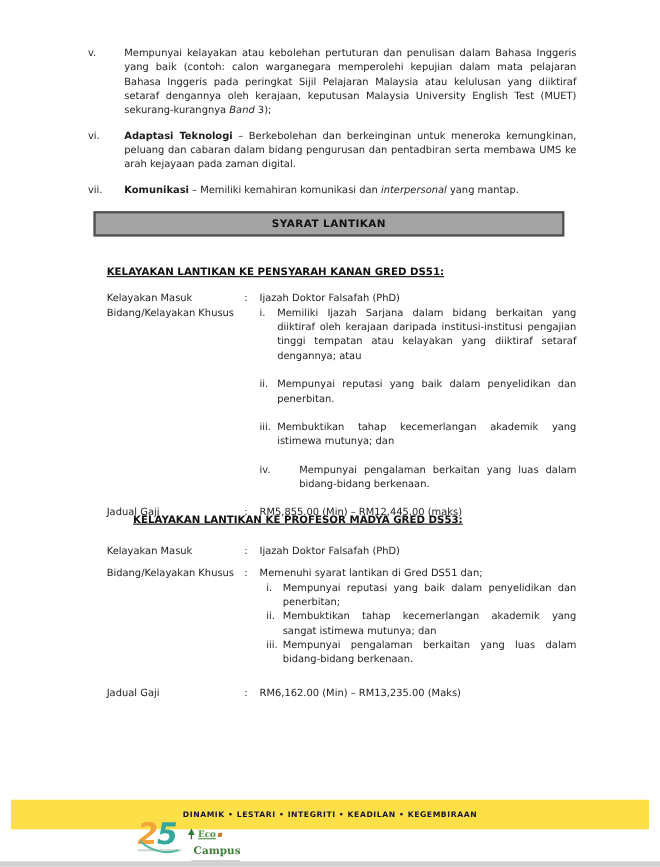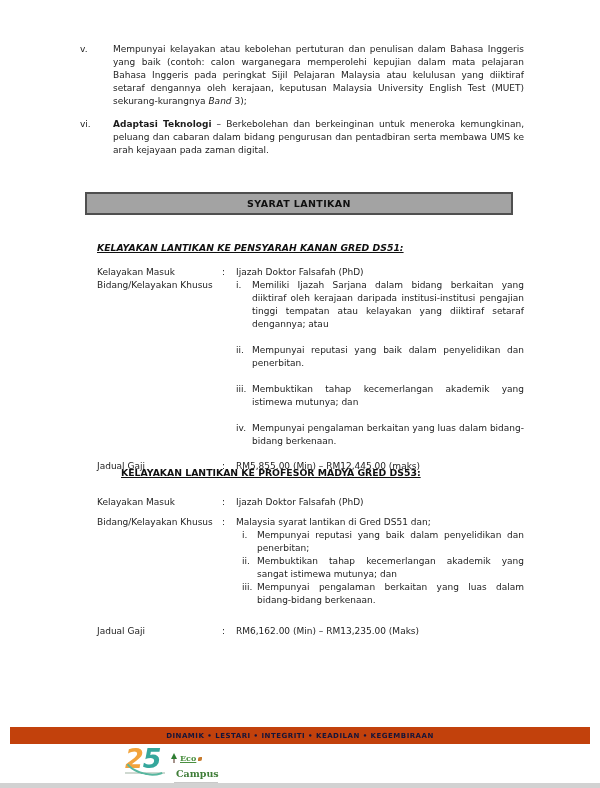--- a/index.html
+++ b/index.html
@@ -25,44 +25,44 @@
     background:#a3a3a3;border:2px solid #4f4f4f;
     display:flex;align-items:center;justify-content:center;
     font-weight:bold;font-size:9.5px;letter-spacing:.4px;color:#101010;
   }
 
   
   .sec-heading{
     position:absolute;left:97px;font-size:9.3px;font-weight:bold;
     text-decoration:underline;color:#101010;white-space:nowrap;
   }
-  #h1{top:242px;font-style:italic;}
+  #h1{top:242px;}
   #h2{top:467px;padding-left:24px;}
 
   
   .kv{position:absolute;left:97px;width:427px;font-size:9px;line-height:13px;}
   #kv1{top:266px;}
   #kv2{top:496px;}
   .row{display:grid;grid-template-columns:125px 14px 288px;}
   .lbl,.col,.val{white-space:normal;}
   .val p{margin:0;text-align:justify;}
   .li{display:flex;margin-bottom:13px;}
   .li .n{flex:none;}
   .li p{margin:0;flex:1;text-align:justify;}
   #kv1 .li .n{width:16px;}
-  #kv1 .li:last-child{margin-bottom:0;}
+  #kv1 .li:last-child{margin-bottom:0;gap:20px;}
   #kv1 .gaji{margin-top:12px;}
   #kv2 .row.bidang{margin-top:7px;}
   #kv2 .li{margin-bottom:0;padding-left:6px;}
   #kv2 .li .n{width:15px;}
   #kv2 .gaji{margin-top:18px;}
 
   
   #motto-bar{
-    position:absolute;top:727px;left:10px;right:10px;height:17px;background:#c2410c;
+    position:absolute;top:727px;left:10px;right:10px;height:27px;background:#fde047;
     display:flex;align-items:center;justify-content:center;
     font-size:7px;font-weight:bold;color:#14143a;letter-spacing:.5px;
   }
   #logo25{position:absolute;left:125px;top:748px;width:44px;height:32px;}
   #logo25 .digits{font-style:italic;font-weight:bold;font-size:27px;line-height:22px;letter-spacing:-1px;}
   #logo25 .d2{color:#f2a33c;}
   #logo25 .d5{color:#35a79c;}
   #logo25 .swoosh{
     position:absolute;left:-2px;top:-3px;width:44px;height:26px;
     border:2px solid transparent;border-bottom-color:#58b7a0;border-radius:50%;
@@ -100,20 +100,24 @@
 
   <div id="intro">
     <div class="intro-item">
       <span class="numeral">v.</span>
       <p class="itext"><b></b><span>Mempunyai kelayakan atau kebolehan pertuturan dan penulisan dalam Bahasa Inggeris yang baik (contoh: calon warganegara memperolehi kepujian dalam mata pelajaran Bahasa Inggeris pada peringkat Sijil Pelajaran Malaysia atau kelulusan yang diiktiraf setaraf dengannya oleh kerajaan, keputusan Malaysia University English Test (MUET) sekurang-kurangnya </span><i>Band</i><span> 3);</span></p>
     </div>
     <div class="intro-item">
       <span class="numeral">vi.</span>
       <p class="itext"><b>Adaptasi Teknologi</b><span> – Berkebolehan dan berkeinginan untuk meneroka kemungkinan, peluang dan cabaran dalam bidang pengurusan dan pentadbiran serta membawa UMS ke arah kejayaan pada zaman digital.</span><i></i><span></span></p>
     </div>
+    <div class="intro-item">
+      <span class="numeral">vii.</span>
+      <p class="itext"><b>Komunikasi</b><span> – Memiliki kemahiran komunikasi dan </span><i>interpersonal</i><span> yang mantap.</span></p>
+    </div>
   </div>
 
   <div id="banner-box">
     <span>SYARAT LANTIKAN</span>
   </div>
 
   <div class="sec-heading" id="h1">KELAYAKAN LANTIKAN KE PENSYARAH KANAN GRED DS51:</div>
 
   <div class="kv" id="kv1">
     <div class="row">
@@ -155,21 +159,21 @@
   <div class="kv" id="kv2">
     <div class="row">
       <span class="lbl">Kelayakan Masuk</span>
       <span class="col">:</span>
       <span class="val">Ijazah Doktor Falsafah (PhD)</span>
     </div>
     <div class="row bidang">
       <span class="lbl">Bidang/Kelayakan Khusus</span>
       <span class="col">:</span>
       <div class="val">
-        <p>Malaysia syarat lantikan di Gred DS51 dan;</p>
+        <p>Memenuhi syarat lantikan di Gred DS51 dan;</p>
         <div class="li">
           <span class="n">i.</span>
           <p>Mempunyai reputasi yang baik dalam penyelidikan dan penerbitan;</p>
         </div>
         <div class="li">
           <span class="n">ii.</span>
           <p>Membuktikan tahap kecemerlangan akademik yang sangat istimewa mutunya; dan</p>
         </div>
         <div class="li">
           <span class="n">iii.</span>

